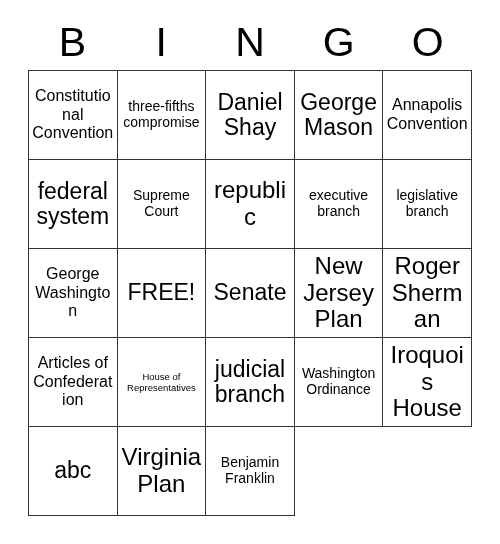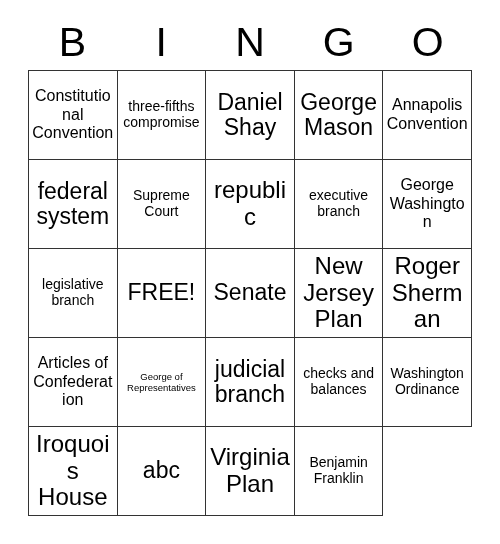--- a/index.html
+++ b/index.html
@@ -113,49 +113,46 @@
         <span class="cell-text fs-md">Supreme Court</span>
       </div>
     <div class="bingo-cell">
         <span class="cell-text fs-lg">republic</span>
       </div>
     <div class="bingo-cell">
         <span class="cell-text fs-md">executive branch</span>
       </div>
 
     <div class="bingo-cell">
-        <span class="cell-text fs-sm">George Washington</span>
+        <span class="cell-text fs-md">legislative branch</span>
       </div>
     <div class="bingo-cell">
-        <span class="cell-text fs-md">legislative branch</span>
+        <span class="cell-text fs-sm">George Washington</span>
       </div>
     <div class="bingo-cell">
         <span class="cell-text fs-xl">FREE!</span>
       </div>
     <div class="bingo-cell">
         <span class="cell-text fs-xl">Senate</span>
       </div>
     <div class="bingo-cell">
         <span class="cell-text fs-lg">New Jersey Plan</span>
       </div>
 
     <div class="bingo-cell">
         <span class="cell-text fs-lg">Roger Sherman</span>
       </div>
     <div class="bingo-cell">
         <span class="cell-text fs-sm">Articles of Confederation</span>
       </div>
     <div class="bingo-cell">
-        <span class="cell-text fs-xs">George of Representatives</span>
+        <span class="cell-text fs-xs">House of Representatives</span>
       </div>
     <div class="bingo-cell">
         <span class="cell-text fs-xl">judicial branch</span>
-      </div>
-    <div class="bingo-cell">
-        <span class="cell-text fs-md">checks and balances</span>
       </div>
 
     <div class="bingo-cell">
         <span class="cell-text fs-md">Washington Ordinance</span>
       </div>
     <div class="bingo-cell">
         <span class="cell-text fs-lg">Iroquois House</span>
       </div>
     <div class="bingo-cell">
         <span class="cell-text fs-xl">abc</span>

